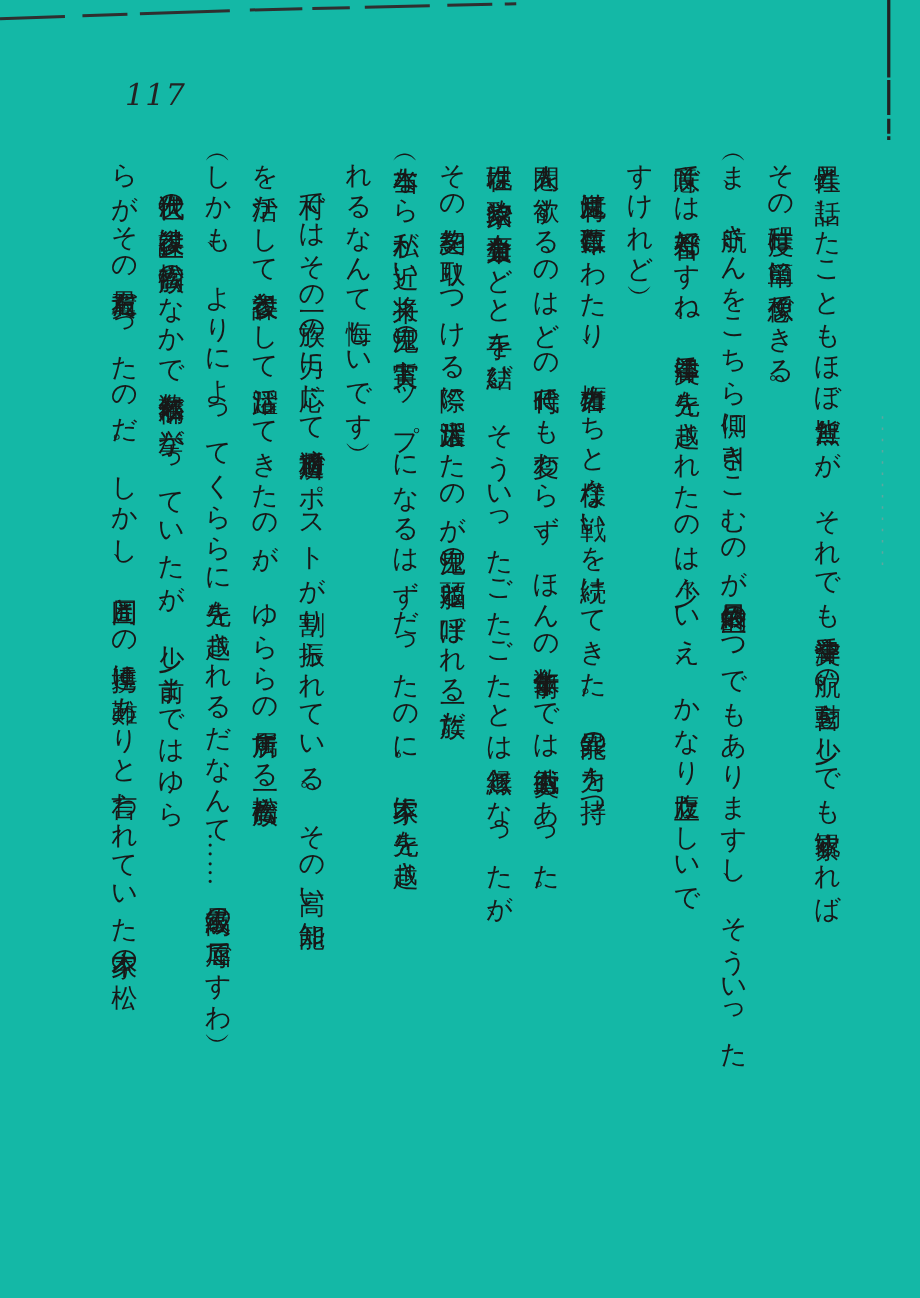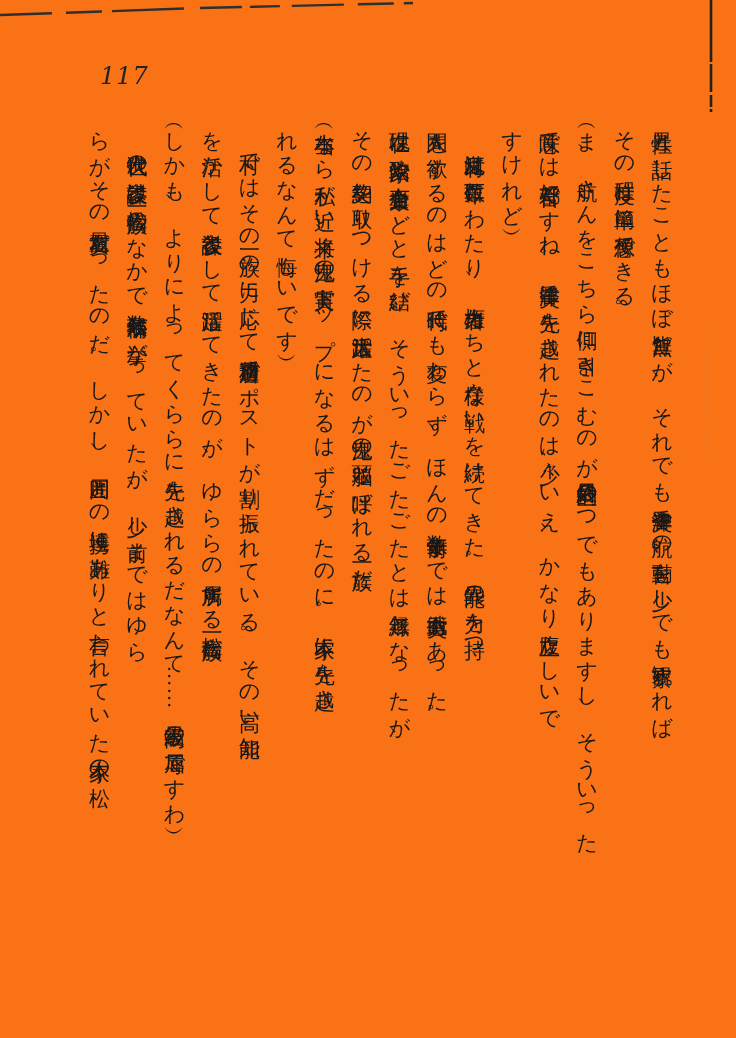--- a/index.html
+++ b/index.html
@@ -4,21 +4,21 @@
 <style>
   html, body {
     margin: 0;
     padding: 0;
     background: #ffffff;
   }
   .page {
     position: relative;
     width: 736px;
     height: 1038px;
-    background: #f97316;
+    background: #14b8a6;
     overflow: hidden;
     font-family: "Liberation Serif", "DejaVu Serif", serif;
   }
   .artifacts {
     position: absolute;
     top: 0;
     left: 0;
     pointer-events: none;
   }
   .page-number {

